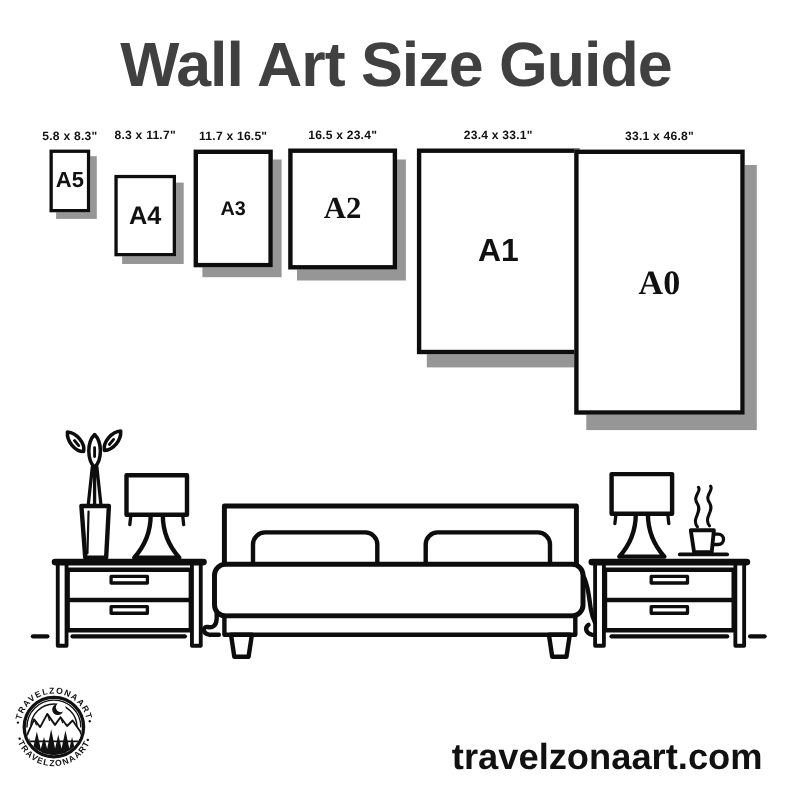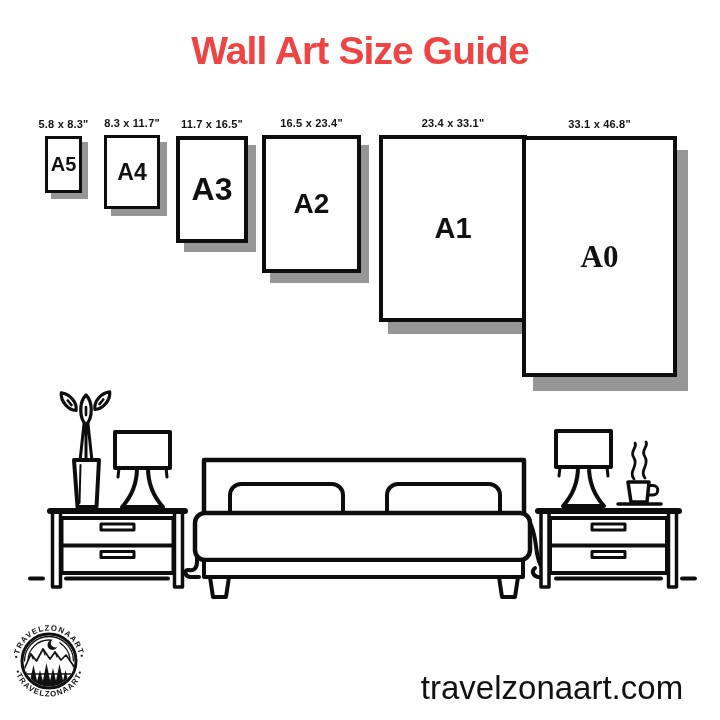--- a/index.html
+++ b/index.html
@@ -2,43 +2,43 @@
 <html><head>
 <meta charset="utf-8">
 <style>
   html,body{margin:0;padding:0;background:#ffffff;}
   body{
     position:relative;width:720px;height:720px;overflow:hidden;
     font-family:"Liberation Sans","DejaVu Sans",sans-serif;color:#111;
   }
   .title{
     position:absolute;top:31px;left:0;right:0;margin:0;
-    text-align:center;font-size:39px;font-weight:bold;letter-spacing:-0.9px;
-    color:#ef4444;line-height:1;
+    text-align:center;font-size:57px;font-weight:bold;letter-spacing:-0.9px;
+    color:#404040;line-height:1;
   }
   .frame{position:absolute;}
   .paper{
     box-sizing:border-box;background:#fff;border:3px solid #0d0d0d;
     display:flex;align-items:center;justify-content:center;
     font-weight:bold;color:#111;
   }
   .dim{
     position:absolute;bottom:100%;margin-bottom:6px;left:50%;
     transform:translateX(-50%);white-space:nowrap;
     font-size:11px;font-weight:bold;letter-spacing:0.2px;color:#111;
   }
   .f5{left:45px;top:136px;}  .f5 .paper{width:37px;height:57px;box-shadow:6px 6px 0 #969696;font-size:20px;}
-  .f4{left:104px;top:135px;} .f4 .paper{width:56px;height:74px;box-shadow:7px 7px 0 #969696;font-size:23px;}
-  .f3{left:176px;top:136px;} .f3 .paper{width:72px;height:107px;border-width:4px;box-shadow:8px 9px 0 #969696;font-size:32px;align-items:center;}
-  .f2{left:262px;top:135px;} .f2 .paper{width:99px;height:138px;border-width:4px;box-shadow:8px 10px 0 #969696;font-size:28px;}
+  .f4{left:104px;top:135px;} .f4 .paper{width:56px;height:74px;box-shadow:7px 7px 0 #969696;font-size:23px;margin-top:24px;}
+  .f3{left:176px;top:136px;} .f3 .paper{width:72px;height:107px;border-width:4px;box-shadow:8px 9px 0 #969696;font-size:18px;align-items:center;}
+  .f2{left:262px;top:135px;} .f2 .paper{width:99px;height:110px;border-width:4px;box-shadow:8px 10px 0 #969696;font-size:28px;font-family:Liberation Serif, serif;}
   .f1{left:379px;top:135px;} .f1 .paper{width:148px;height:187px;border-width:4px;box-shadow:9px 12px 0 #969696;font-size:29px;}
   .f0{left:522px;top:136px;} .f0 .paper{width:155px;height:241px;border-width:4px;box-shadow:11px 14px 0 #969696;font-size:31px;font-family:Liberation Serif, serif;}
   .website{
     position:absolute;top:671px;left:402px;width:300px;text-align:center;
-    font-size:33px;font-weight:normal;color:#111;line-height:1;letter-spacing:0;
+    font-size:33px;font-weight:bold;color:#111;line-height:1;letter-spacing:0;
   }
   svg.scene{position:absolute;left:0;top:0;}
 </style>
 </head>
 <body>
 
 <div class="page">
 
   <h1 class="title">Wall Art Size Guide</h1>
 

